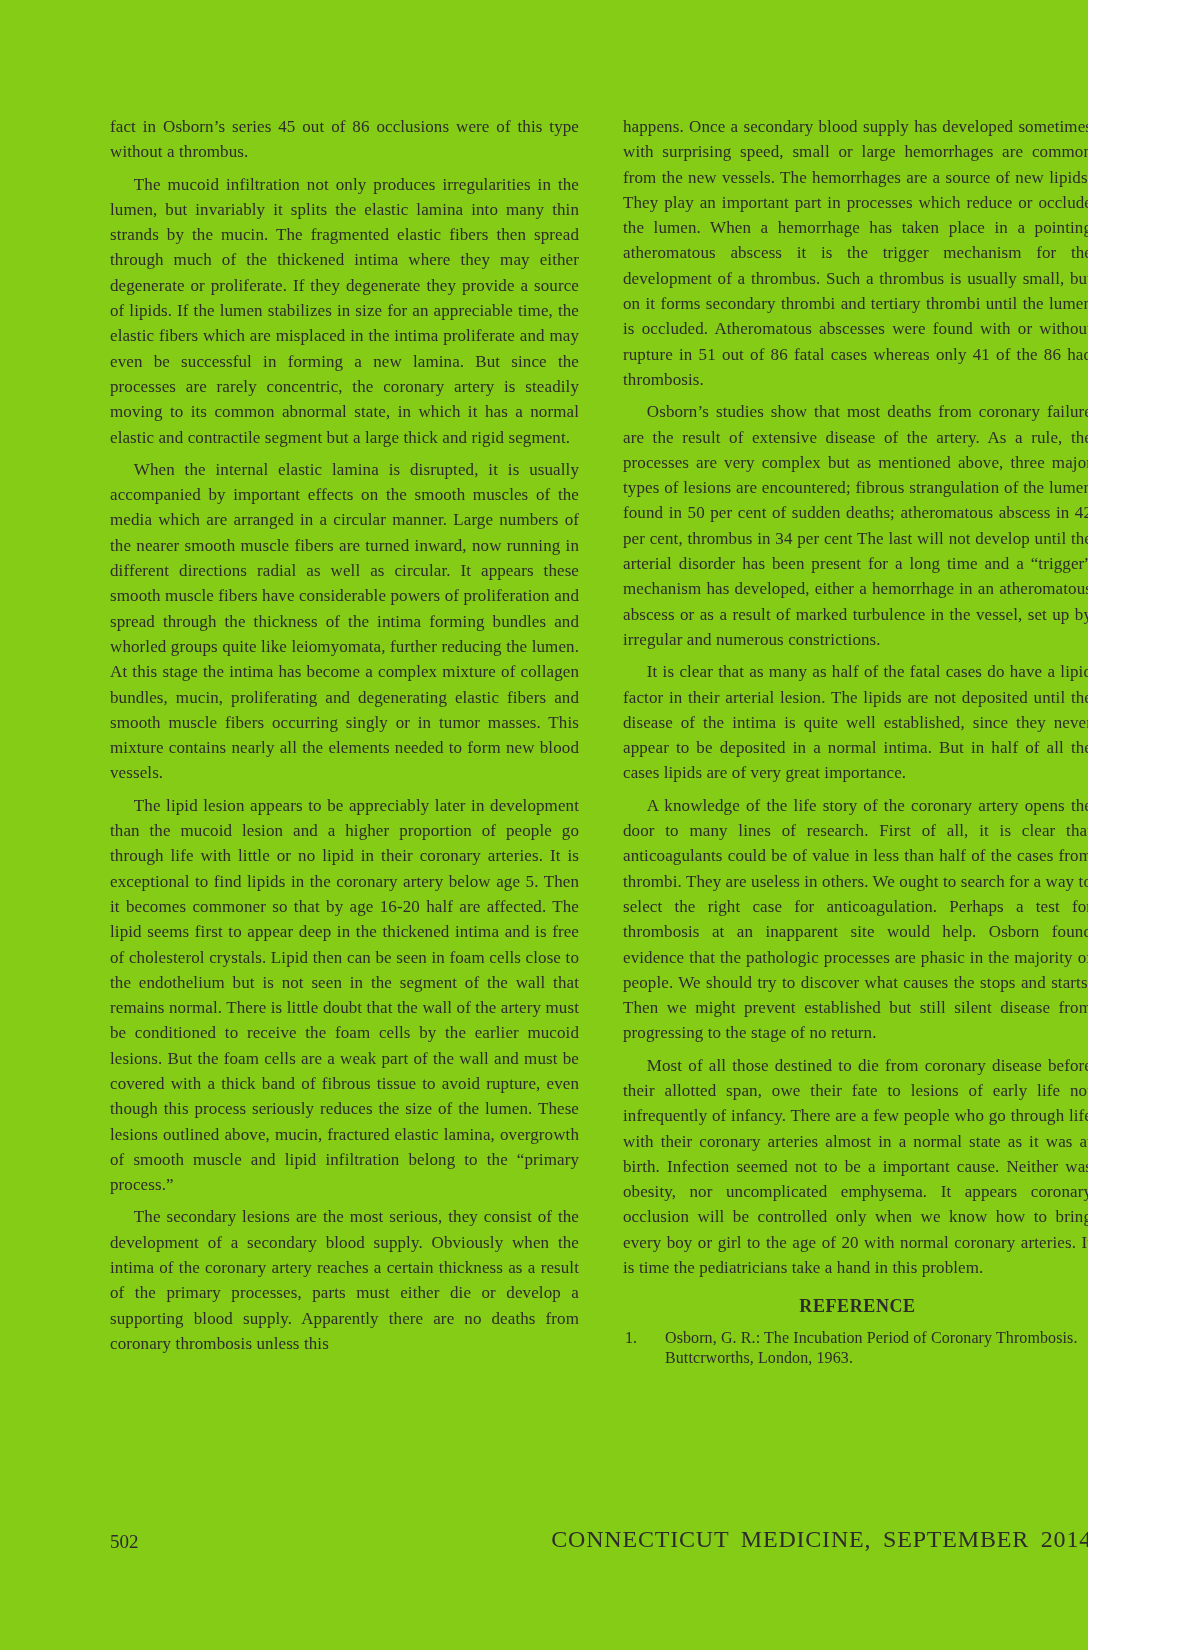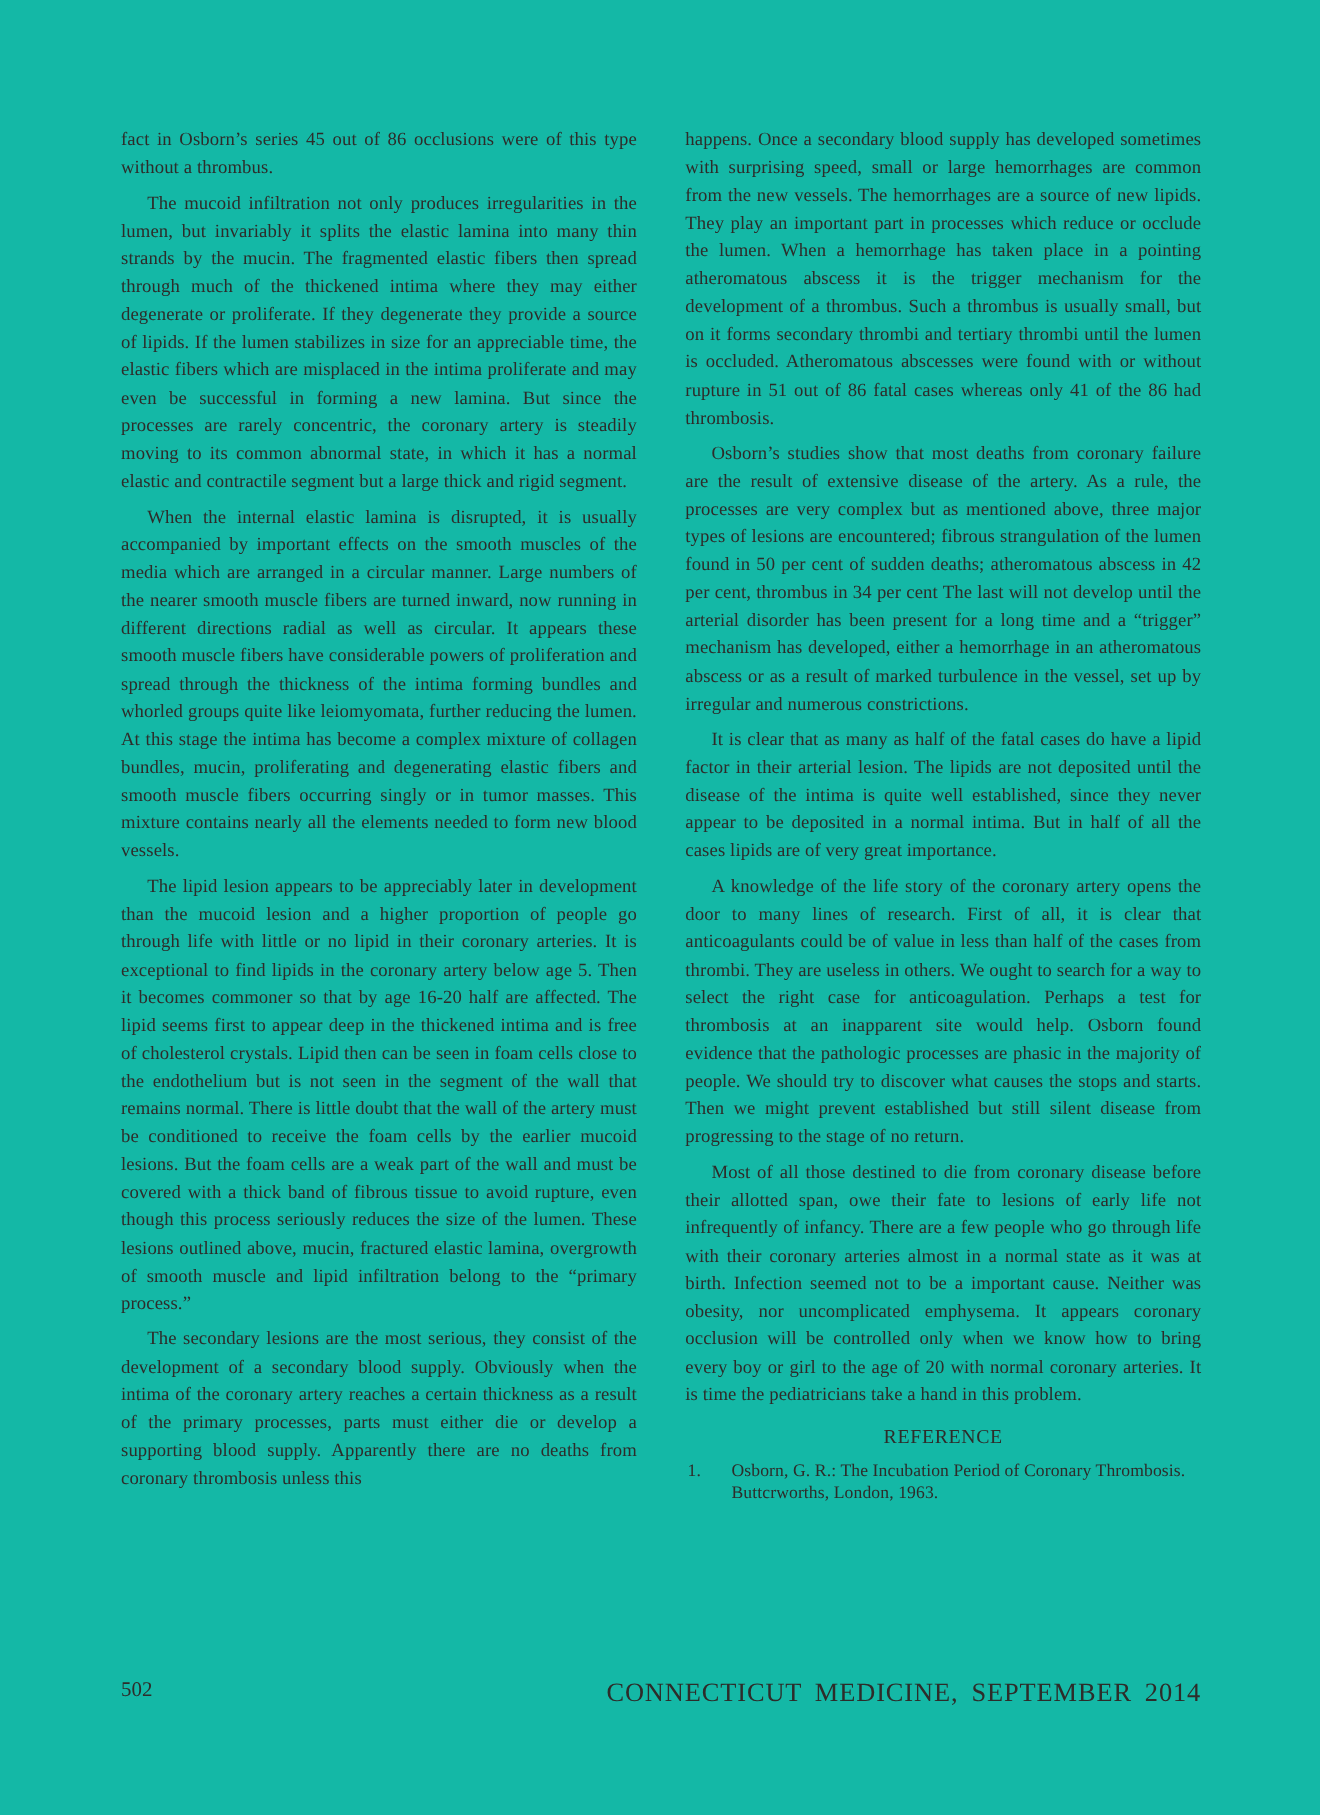--- a/index.html
+++ b/index.html
@@ -2,23 +2,23 @@
 <html lang="en"><head>
 <meta charset="utf-8">
 <style>
   html, body {
     margin: 0;
     padding: 0;
     background: #ffffff;
   }
   .page {
     position: relative;
-    width: 1200px;
+    width: 1088px;
     height: 1650px;
-    background: #14b8a6;
+    background: #84cc16;
     color: #2e2c2a;
     font-family: "Liberation Serif", "DejaVu Serif", serif;
     overflow: hidden;
   }
   .columns {
     position: absolute;
     left: 110px;
     top: 114px;
     width: 982px;
     display: flex;
@@ -34,21 +34,21 @@
   .col p {
     margin: 0 0 7px 0;
   }
   .col p.indent {
     text-indent: 1.4em;
   }
   .ref-heading {
     margin: 14px 0 8px 0;
     text-align: center;
     font-size: 18px;
-    font-weight: normal;
+    font-weight: bold;
     letter-spacing: 0.6px;
     text-indent: 0;
   }
   .ref-item {
     display: flex;
     font-size: 16px;
     line-height: 20.5px;
     text-align: left;
   }
   .ref-num {
@@ -58,21 +58,21 @@
   .ref-text {
     flex: 1 1 auto;
   }
   .footer {
     position: absolute;
     left: 110px;
     top: 1526px;
     width: 982px;
     display: flex;
     justify-content: space-between;
-    align-items: flex-start;
+    align-items: flex-end;
   }
   .page-number {
     font-size: 19px;
   }
   .journal-title {
     font-size: 24px;
     letter-spacing: 0.8px;
     word-spacing: 5px;
   }
 </style>

